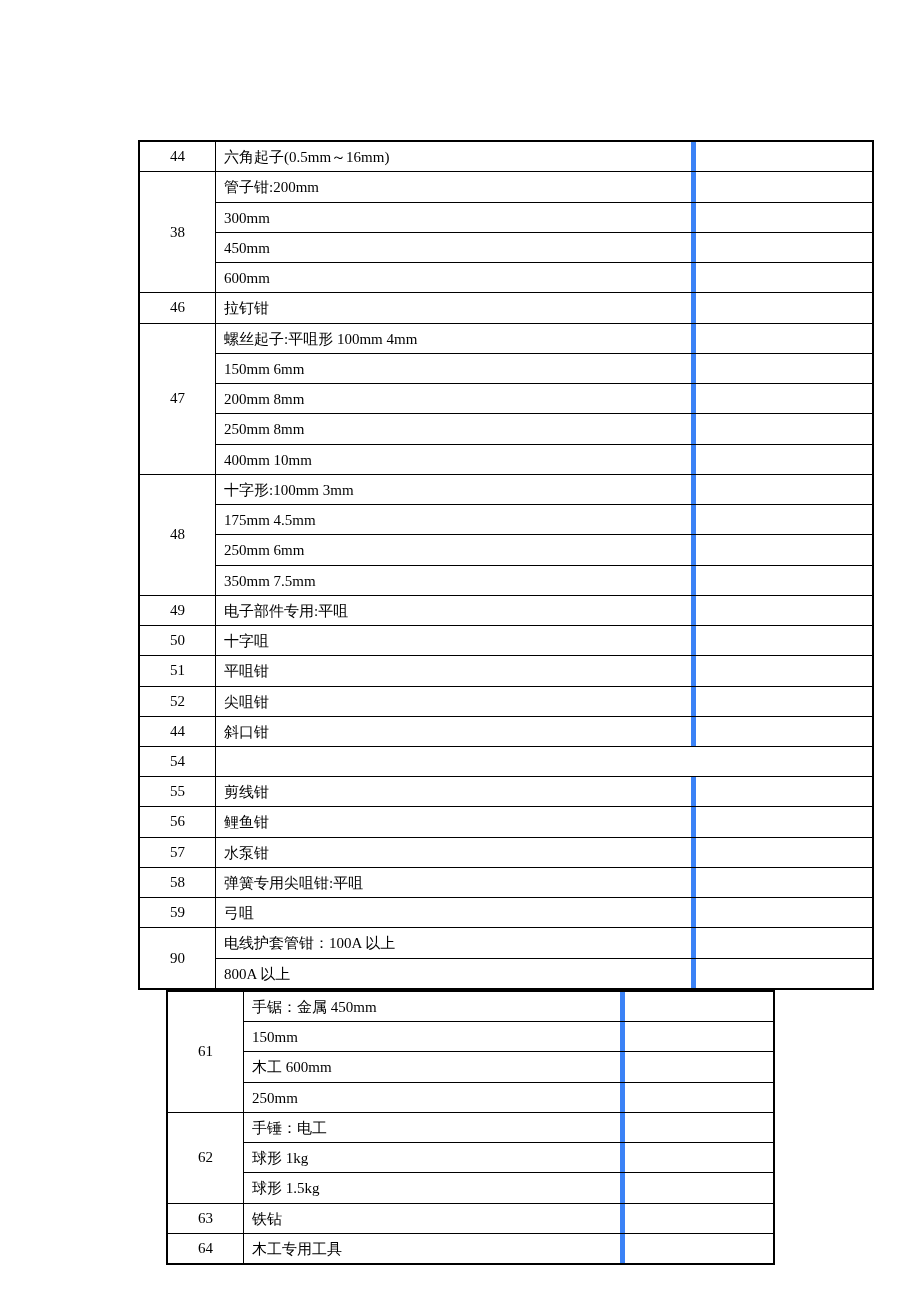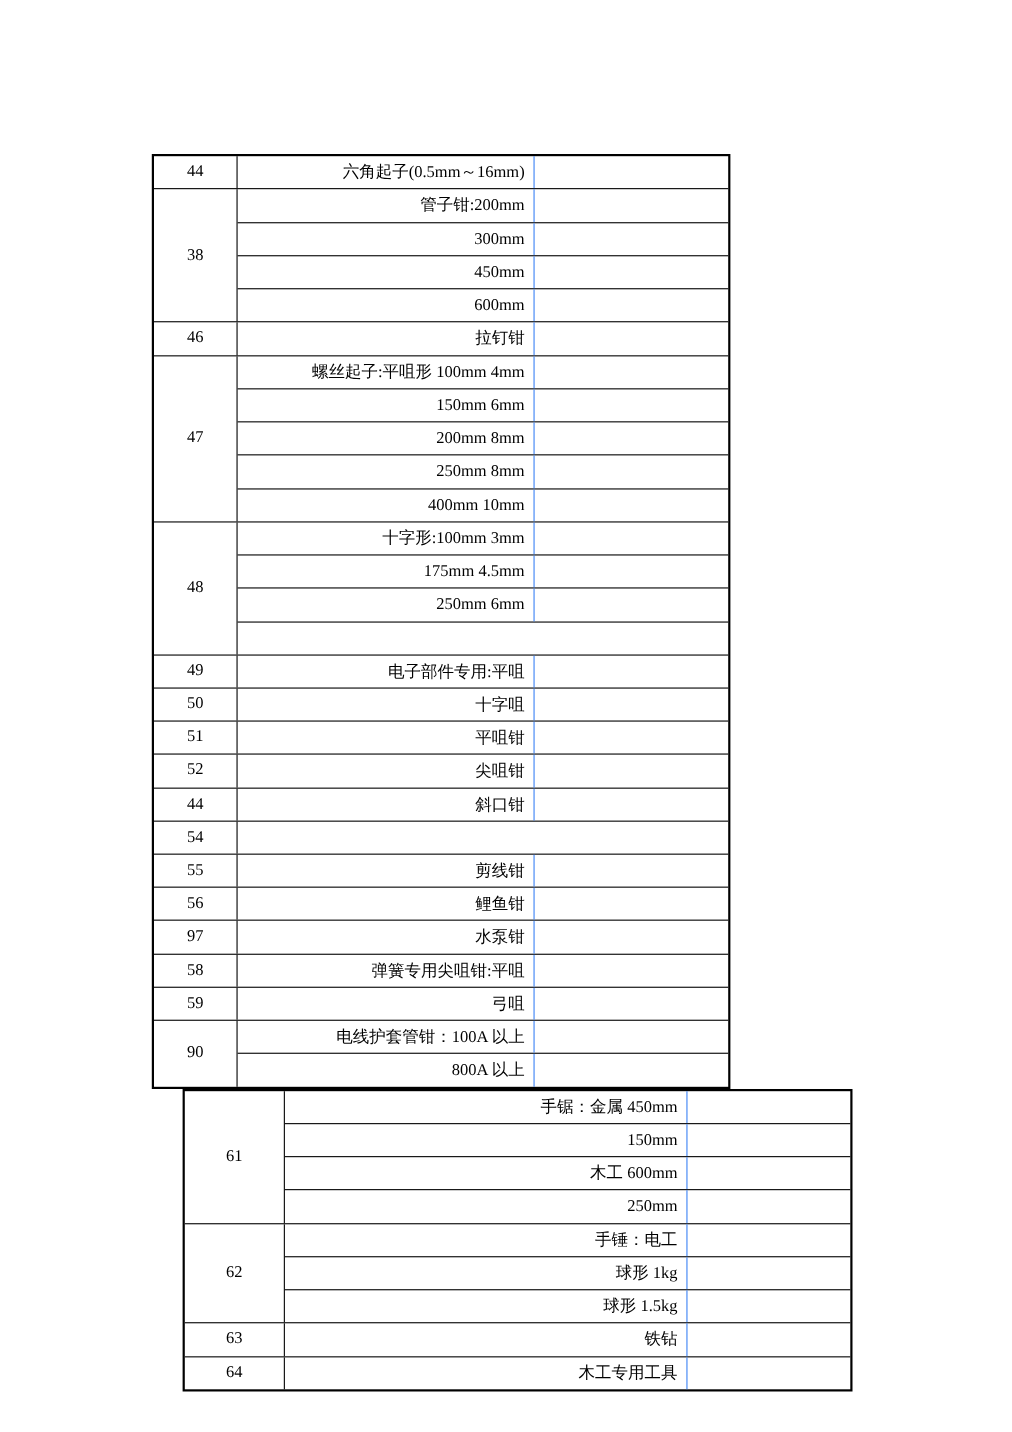--- a/index.html
+++ b/index.html
@@ -12,21 +12,21 @@
     min-height: 1302px;
     padding-top: 140px;
   }
   .table {
     border-top: 2px solid #000;
     border-left: 2px solid #000;
     border-right: 2px solid #000;
   }
   .table1 {
     margin-left: 138px;
-    width: 526px;
+    width: 736px;
     border-bottom: 2px solid #000;
   }
   .table2 {
     margin-left: 166px;
     width: 609px;
     border-bottom: 2px solid #000;
   }
   .row {
     display: flex;
     align-items: stretch;
@@ -45,29 +45,28 @@
   }
   .subrow {
     display: flex;
     border-bottom: 1px solid #000;
     min-height: 29px;
   }
   .subrow:last-child { border-bottom: none; }
   .col-desc {
     flex: 1;
     padding: 5px 8px 4px 8px;
-    border-right: 1px solid #3b82f6;
+    border-right: 5px solid #3b82f6;
     line-height: 1.35;
-    text-align: right;
   }
   .col-blank {
     width: 176px;
   }
   .row + .row { border-top: 1px solid #000; }
-  .table2 .col-num { width: 91px; }
+  .table2 .col-num { width: 76px; }
   .table2 .col-blank { width: 148px; }
 </style>
 </head>
 <body>
 
 <div class="table table1" id="t1">
     <div class="row">
       <div class="col-num">44</div>
       <div class="col-desc-group">
         <div class="subrow">
@@ -140,20 +139,21 @@
         </div>
         <div class="subrow">
           <div class="col-desc">175mm   4.5mm</div>
           <div class="col-blank"></div>
         </div>
         <div class="subrow">
           <div class="col-desc">250mm   6mm</div>
           <div class="col-blank"></div>
         </div>
         <div class="subrow">
+          <div class="col-desc">350mm   7.5mm</div>
           <div class="col-blank"></div>
         </div>
       </div>
     </div>
     <div class="row">
       <div class="col-num">49</div>
       <div class="col-desc-group">
         <div class="subrow">
           <div class="col-desc">电子部件专用:平咀</div>
           <div class="col-blank"></div>
@@ -216,21 +216,21 @@
     <div class="row">
       <div class="col-num">56</div>
       <div class="col-desc-group">
         <div class="subrow">
           <div class="col-desc">鲤鱼钳</div>
           <div class="col-blank"></div>
         </div>
       </div>
     </div>
     <div class="row">
-      <div class="col-num">97</div>
+      <div class="col-num">57</div>
       <div class="col-desc-group">
         <div class="subrow">
           <div class="col-desc">水泵钳</div>
           <div class="col-blank"></div>
         </div>
       </div>
     </div>
     <div class="row">
       <div class="col-num">58</div>
       <div class="col-desc-group">

